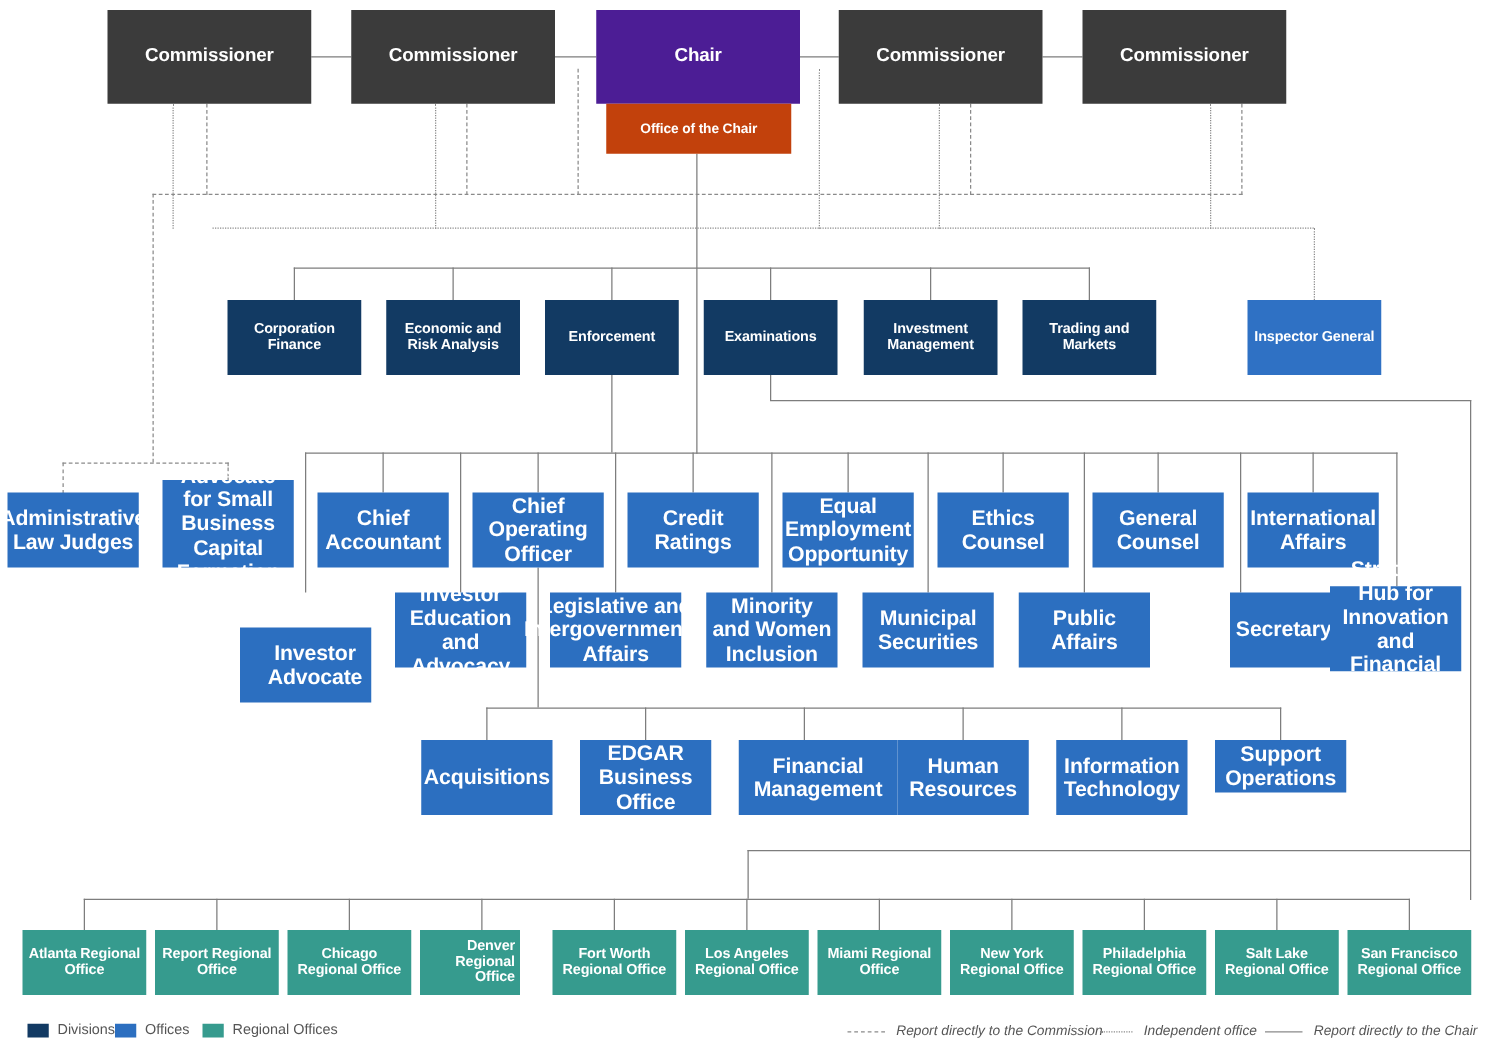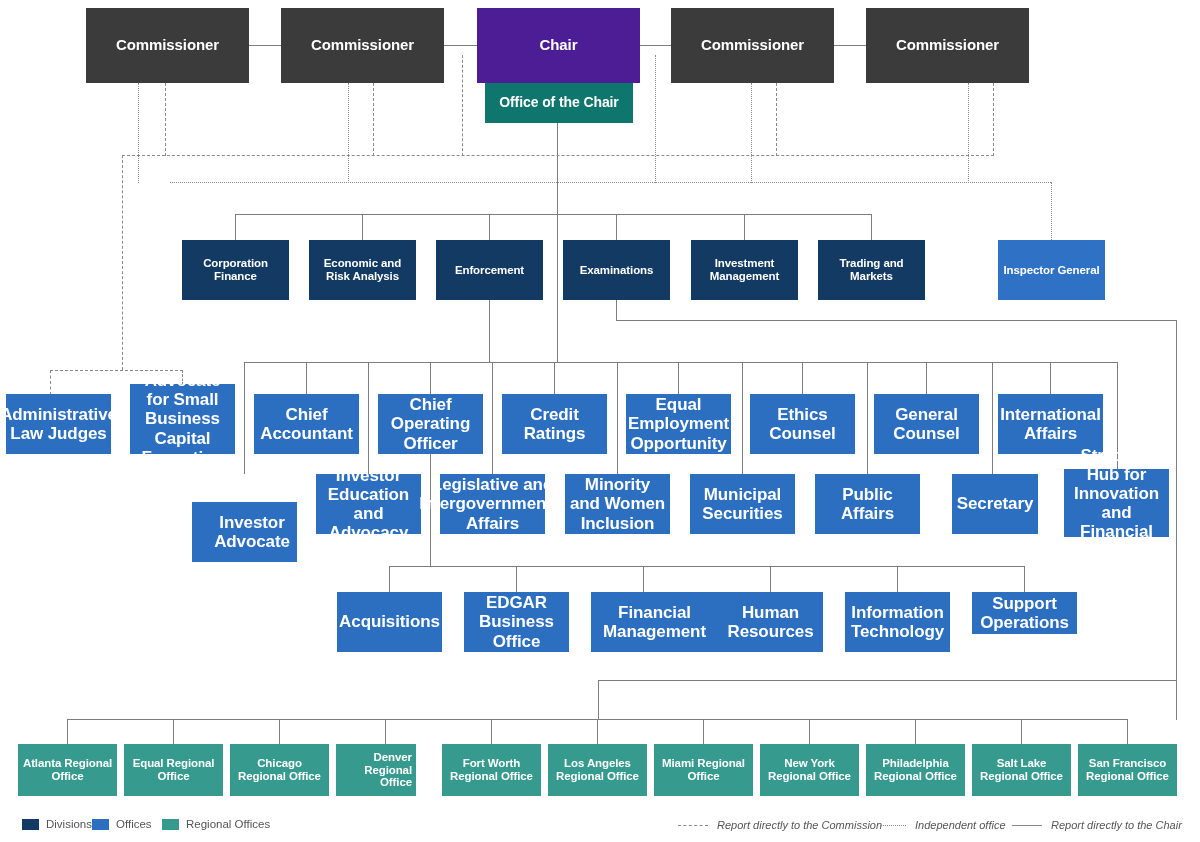--- a/index.html
+++ b/index.html
@@ -34,22 +34,22 @@
 
   .commissioner{
     background:#3b3b3b;
     font-size:15px;
   }
   .chair{
     background:#4c1d95;
     font-size:15px;
   }
   .office-chair{
-    background:#0f766e;
-    font-size:14px;
+    background:#c2410c;
+    font-size:11px;
   }
   .division{
     background:#123a63;
     font-size:11.5px;
   }
   .office{
     background:#2c6fc0;
     font-size:17px;
   }
   .office-light{
@@ -281,21 +281,21 @@
       </div>
       <div class="node office" style="left: 565px; top: 474px; width: 105px; height: 60px;">
         <span>Minority and Women Inclusion</span>
       </div>
       <div class="node office" style="left: 690px; top: 474px; width: 105px; height: 60px;">
         <span>Municipal Securities</span>
       </div>
       <div class="node office" style="left: 815px; top: 474px; width: 105px; height: 60px;">
         <span>Public Affairs</span>
       </div>
-      <div class="node office" style="left: 952px; top: 474px; width: 86px; height: 60px;">
+      <div class="node office" style="left: 984px; top: 474px; width: 86px; height: 60px;">
         <span>Secretary</span>
       </div>
       <div class="node office" style="left: 1064px; top: 469px; width: 105px; height: 68px;">
         <span>Strategic Hub for Innovation and Financial Technology</span>
       </div>
       <div class="node office" style="left: 337px; top: 592px; width: 105px; height: 60px;">
         <span>Acquisitions</span>
       </div>
       <div class="node office" style="left: 464px; top: 592px; width: 105px; height: 60px;">
         <span>EDGAR Business Office</span>
@@ -309,21 +309,21 @@
       <div class="node office" style="left: 845px; top: 592px; width: 105px; height: 60px;">
         <span>Information Technology</span>
       </div>
       <div class="node office" style="left: 972px; top: 592px; width: 105px; height: 42px;">
         <span>Support Operations</span>
       </div>
       <div class="node regional" style="left: 18px; top: 744px; width: 99px; height: 52px;">
         <span>Atlanta Regional Office</span>
       </div>
       <div class="node regional" style="left: 124px; top: 744px; width: 99px; height: 52px;">
-        <span>Equal Regional Office</span>
+        <span>Report Regional Office</span>
       </div>
       <div class="node regional" style="left: 230px; top: 744px; width: 99px; height: 52px;">
         <span>Chicago Regional Office</span>
       </div>
       <div class="node regional" style="left: 336px; top: 744px; width: 80px; height: 52px; text-align: right;">
         <span>Denver Regional Office</span>
       </div>
       <div class="node regional" style="left: 442px; top: 744px; width: 99px; height: 52px;">
         <span>Fort Worth Regional Office</span>
       </div>

